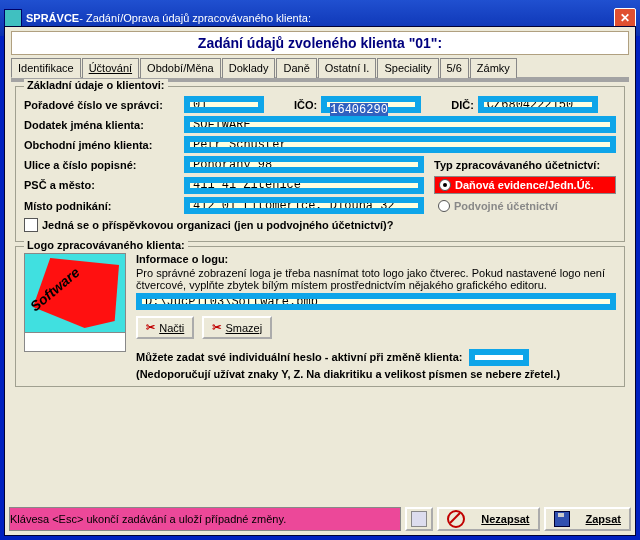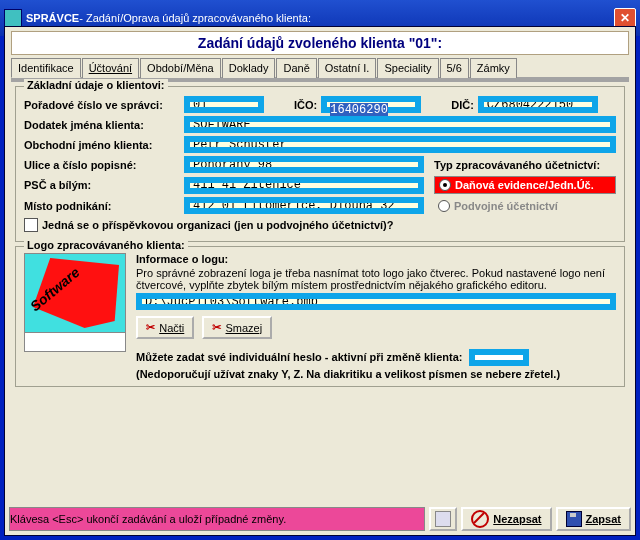--- a/index.html
+++ b/index.html
@@ -28,21 +28,21 @@
 .rbdot .d{width:4px;height:4px;background:#000;border-radius:50%}
 .chk{width:12px;height:12px;border:1px solid #555;background:#fff;display:inline-block;margin-right:4px;vertical-align:middle}
 .logoimg{width:100px;height:78px;background:#40e0e0;border:1px solid #888;position:relative;overflow:hidden}
 .logoimg .red{position:absolute;left:8px;top:4px;width:86px;height:70px;background:#ff1010;clip-path:polygon(20% 0,100% 10%,95% 90%,60% 100%,0 70%)}
 .logoimg .txt{position:absolute;left:2px;top:4px;font-family:Arial;font-style:italic;font-weight:bold;font-size:14px;color:#000;transform:rotate(-40deg);transform-origin:left top;top:48px}
 .logopad{width:100px;height:18px;background:#fff;border:1px solid #888;border-top:none}
 .btn{background:#ece9d8;border:2px outset #fff;padding:3px 8px;font-size:11px;display:inline-flex;align-items:center;gap:4px}
 .scis{color:#c00000;font-weight:bold}
 .statusbar{position:absolute;left:4px;right:4px;bottom:4px;height:24px;display:flex;align-items:stretch;gap:4px}
 .status-l{flex:1;background:#ec4899;border:1px solid #888;display:flex;align-items:center;padding:0 0;font-size:11px}
-.sbtn{border:2px outset #fff;background:#ece9d8;display:flex;align-items:center;padding:0 8px;font-weight:bold;gap:4px}
+.sbtn{border:2px outset #fff;background:#ece9d8;display:flex;align-items:center;padding:0 8px;font-weight:bold;gap:16px}
 .no-circ{width:14px;height:14px;border:2px solid #c00000;border-radius:50%;position:relative}
 .no-circ::after{content:"";position:absolute;left:-1px;top:5px;width:14px;height:2px;background:#c00000;transform:rotate(-45deg)}
 .diskico{width:14px;height:14px;background:#3050b0;border:1px solid #003;position:relative}
 .diskico::after{content:"";position:absolute;left:3px;top:1px;width:6px;height:4px;background:#ccc}
 .smico{width:14px;height:14px;border:1px solid #888;background:#dde;display:inline-block}
 .u{text-decoration:underline}
 </style>
 </head>
 <body>
 
@@ -91,21 +91,21 @@
      <span class="lbl" style="width:160px">Obchodní jméno klienta:</span>
      <input class="inp" style="flex: 1 1 0%;" value="Petr Schuster">
     </div>
 
     <div class="row">
      <span class="lbl" style="width:160px">Ulice a číslo popisné:</span>
      <input class="inp" style="width: 240px;" value="Pohořany 98">
      <span class="lbl" style="margin-left:10px">Typ zpracovávaného účetnictví:</span>
     </div>
     <div class="row">
-     <span class="lbl" style="width:160px">PSČ a bílým:</span>
+     <span class="lbl" style="width:160px">PSČ a město:</span>
      <input class="inp" style="width: 240px;" value="411 41 Žitenice">
      <div class="radiobox on" style="margin-left:10px;flex:1">
       <span class="rbdot">
                 <span class="d"></span>
               </span>
       <span>Daňová evidence/Jedn.Úč.</span>
      </div>
     </div>
     <div class="row">
      <span class="lbl" style="width:160px">Místo podnikání:</span>

